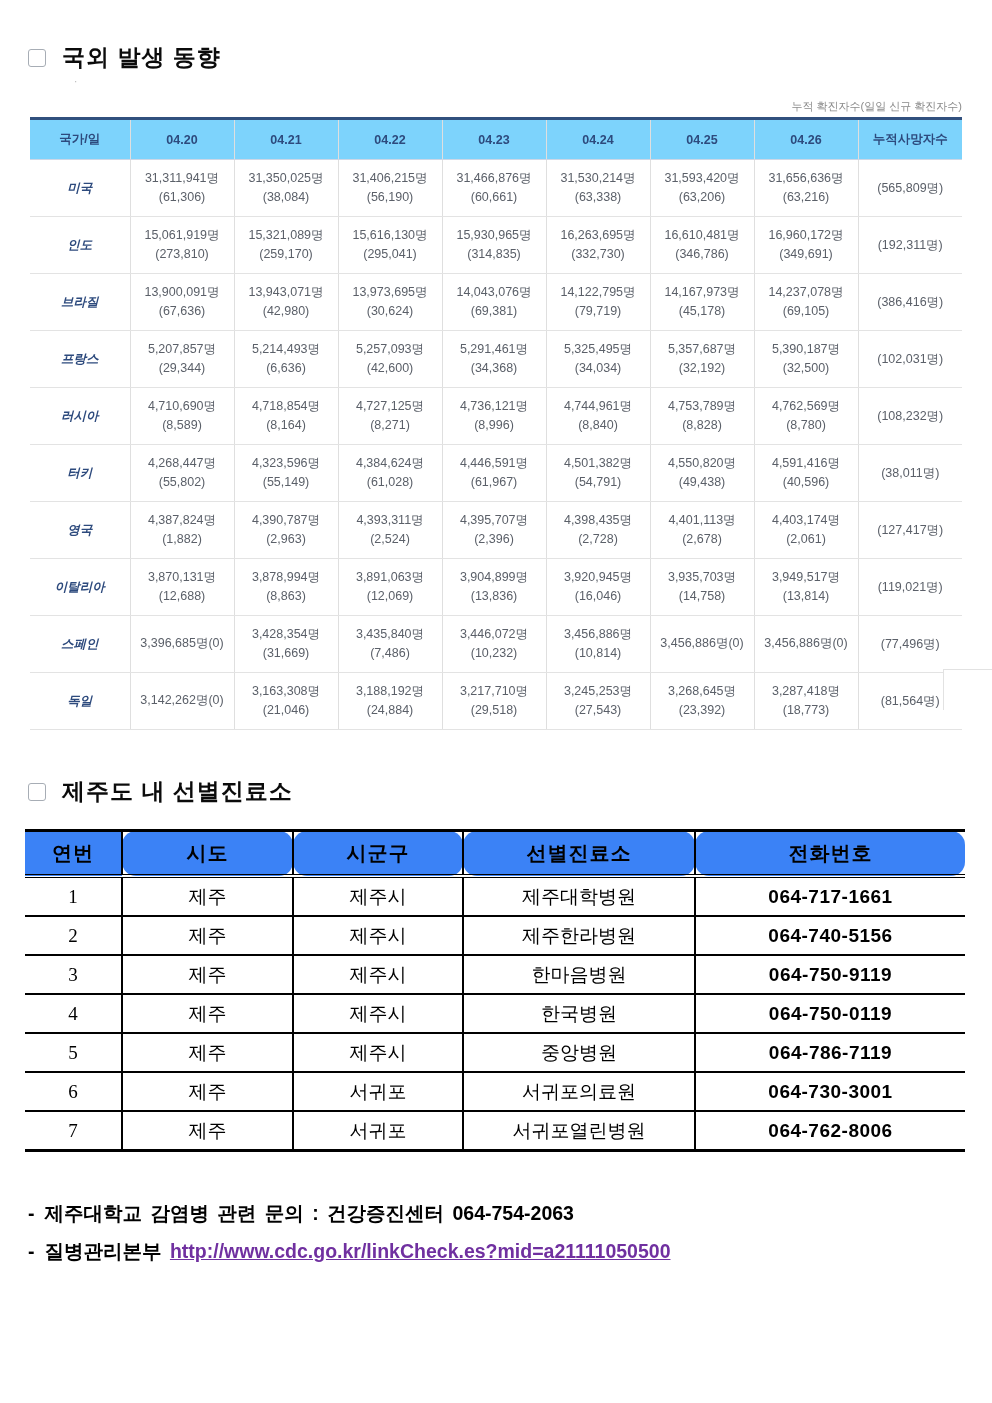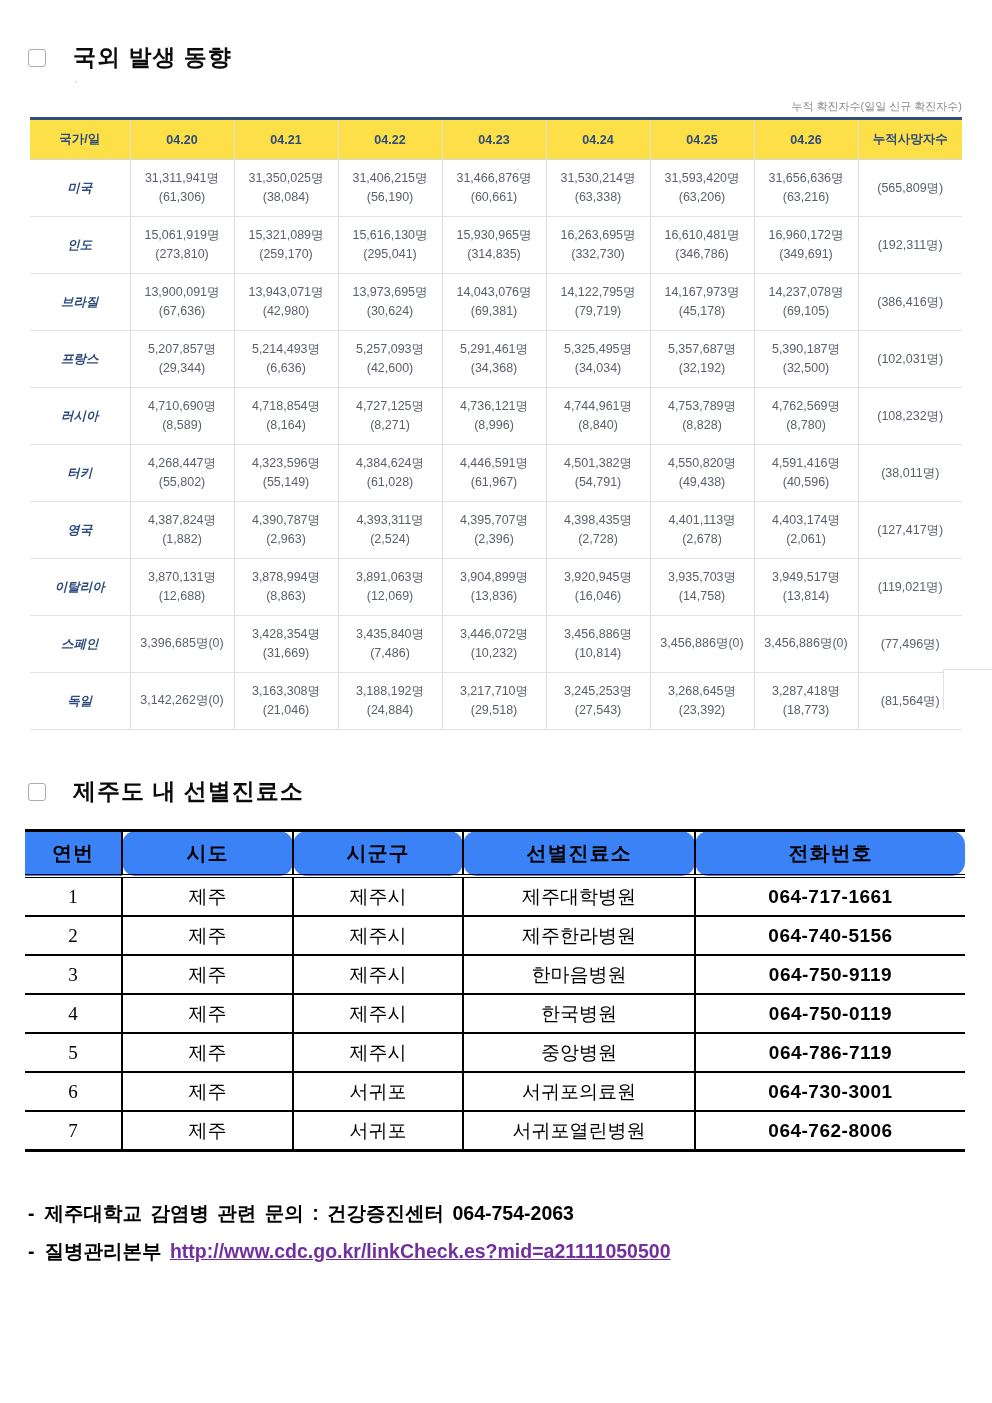--- a/index.html
+++ b/index.html
@@ -3,30 +3,30 @@
 <meta charset="utf-8">
 <style>
   html,body{margin:0;padding:0;}
   body{
     width:992px;height:1403px;background:#ffffff;position:relative;
     font-family:"Liberation Sans","DejaVu Sans",sans-serif;color:#000;
   }
   .content{padding:42px 30px 0 28px;}
 
   
-  .section-title{display:flex;align-items:center;gap:27px;font-size:23px;font-weight:700;color:#0b0b0b;letter-spacing:1px;}
+  .section-title{display:flex;align-items:center;gap:16px;font-size:23px;font-weight:700;color:#0b0b0b;letter-spacing:1px;}
   .checkbox{width:16px;height:16px;border:1.6px solid #a7adb5;border-radius:3px;background:#fff;flex:0 0 auto;}
   .tiny-dot{color:#b5b5b5;font-size:10px;margin:6px 0 0 46px;line-height:6px;}
 
   
   .note{width:932px;text-align:right;font-size:11px;color:#8a8a8a;margin:14px 0 3px 2px;}
   table{border-collapse:collapse;table-layout:fixed;}
   .t1{width:932px;border-top:3px solid #31507e;margin-left:2px;}
   .t1 th{
-    background:#fde047;color:#2d4a7d;font-size:12.5px;font-weight:700;height:37px;
+    background:#7dd3fc;color:#2d4a7d;font-size:12.5px;font-weight:700;height:37px;
     border-bottom:1px solid #cdd7e6;
   }
   .t1 th+th, .t1 td+td{border-left:1px solid #dfdfdf;}
   .t1 td{
     height:54px;text-align:center;vertical-align:middle;font-size:12.5px;color:#5b6069;
     border-bottom:1px solid #e3e3e3;background:#fff;
   }
   .t1 td.country{color:#2d4a7d;font-weight:700;font-style:italic;}
   .t1 .v{line-height:1.55;}
   .t1 .s{line-height:1.55;}

